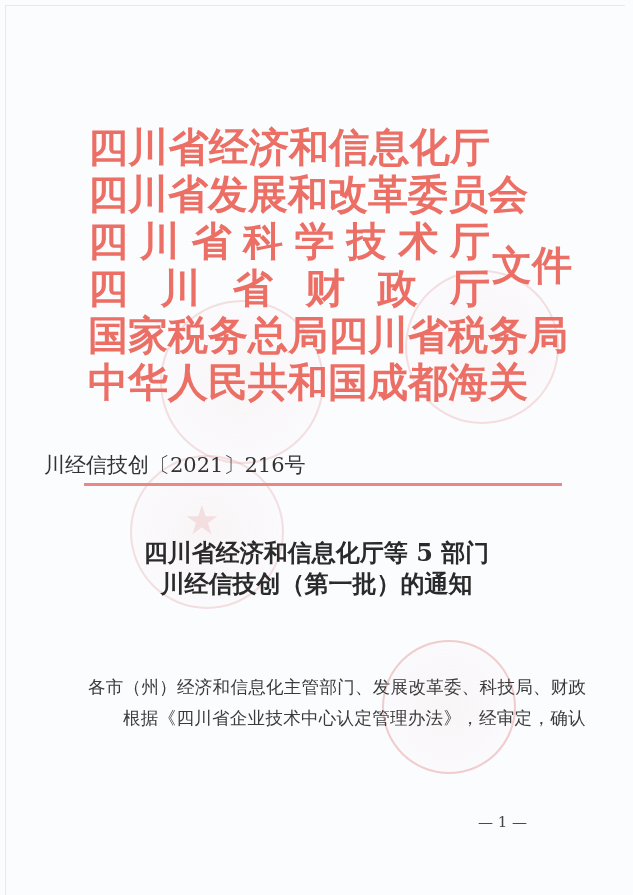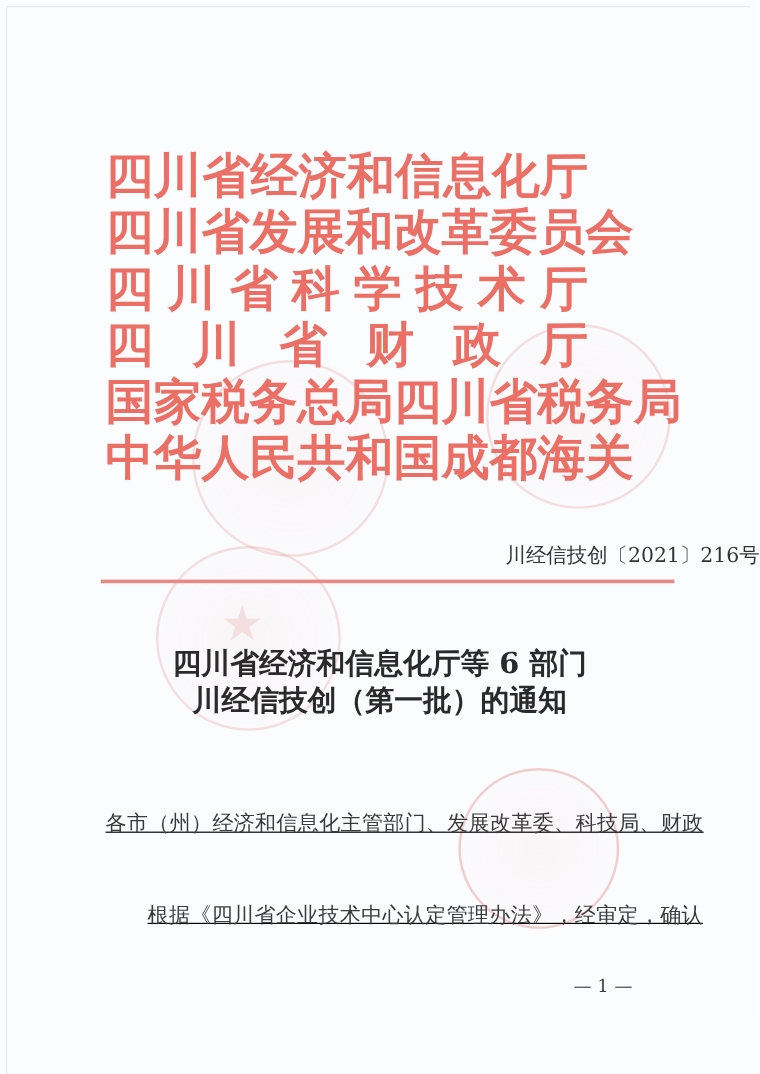--- a/index.html
+++ b/index.html
@@ -76,22 +76,22 @@
     color: #ec6f66;
     font-family: "DejaVu Sans", "Liberation Sans", sans-serif;
     font-weight: bold;
     white-space: nowrap;
   }
 
   .doc-number {
     position: absolute;
     left: 0; width: 633px;
     top: 451px;
-    text-align: right;
-    font-size: 17px;
+    text-align: left;
+    font-size: 21px;
     color: #333333;
     padding-left: 44px;
     box-sizing: border-box;
     white-space: nowrap;
   }
 
   .red-rule {
     position: absolute;
     left: 84px;
     top: 483px;
@@ -112,30 +112,29 @@
     font-weight: bold;
     color: #2a2a2a;
     white-space: nowrap;
   }
 
   .body-text {
     position: absolute;
     left: 88px;
     top: 672px;
     width: 480px;
-    text-decoration: underline;
   }
   .body-line {
     font-size: 17.5px;
     line-height: 31px;
     color: #3a3a3a;
     white-space: nowrap;
     letter-spacing: 0.3px;
   }
-  .indent { padding-left: 35px; margin-top: 45px; }
+  .indent { padding-left: 35px; }
 
   .page-number {
     position: absolute;
     left: 478px;
     top: 813px;
     font-size: 15px;
     color: #444444;
     white-space: nowrap;
   }
 </style>
@@ -218,27 +217,28 @@
         <span>共</span>
         <span>和</span>
         <span>国</span>
         <span>成</span>
         <span>都</span>
         <span>海</span>
         <span>关</span>
     </div>
   </div>
 
+  <div class="wenjian">文件</div>
 
   <div class="doc-number">川经信技创〔2021〕216号</div>
 
   <div class="red-rule"></div>
 
   <div class="title">
-    <div class="title-line">四川省经济和信息化厅等 6 部门</div>
+    <div class="title-line">四川省经济和信息化厅等 5 部门</div>
     <div class="title-line">川经信技创（第一批）的通知</div>
   </div>
 
   <div class="body-text">
     <div class="body-line">各市（州）经济和信息化主管部门、发展改革委、科技局、财政</div>
     <div class="body-line indent">根据《四川省企业技术中心认定管理办法》，经审定，确认</div>
   </div>
 
   <div class="page-number">— 1 —</div>
 </div>

